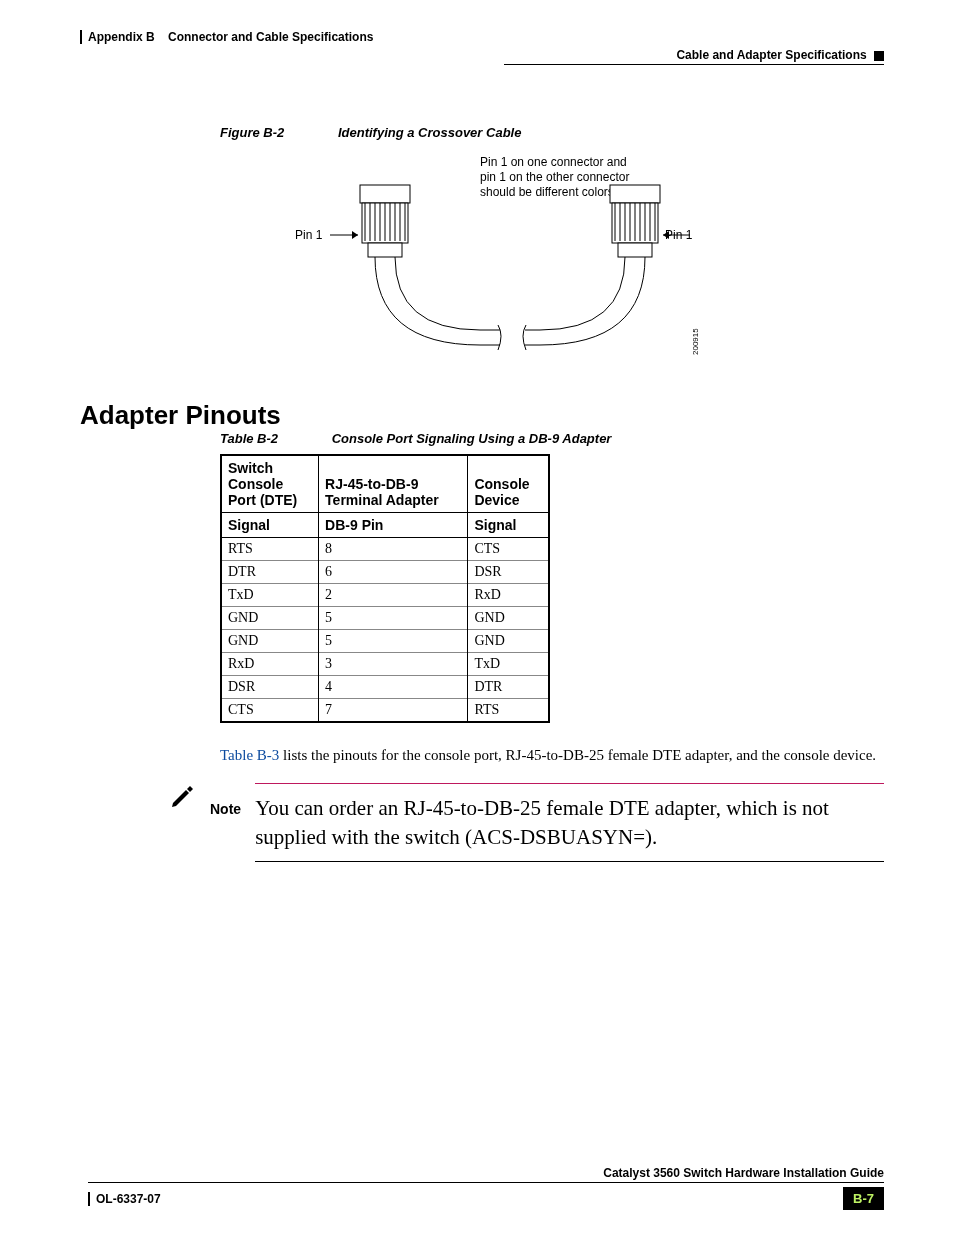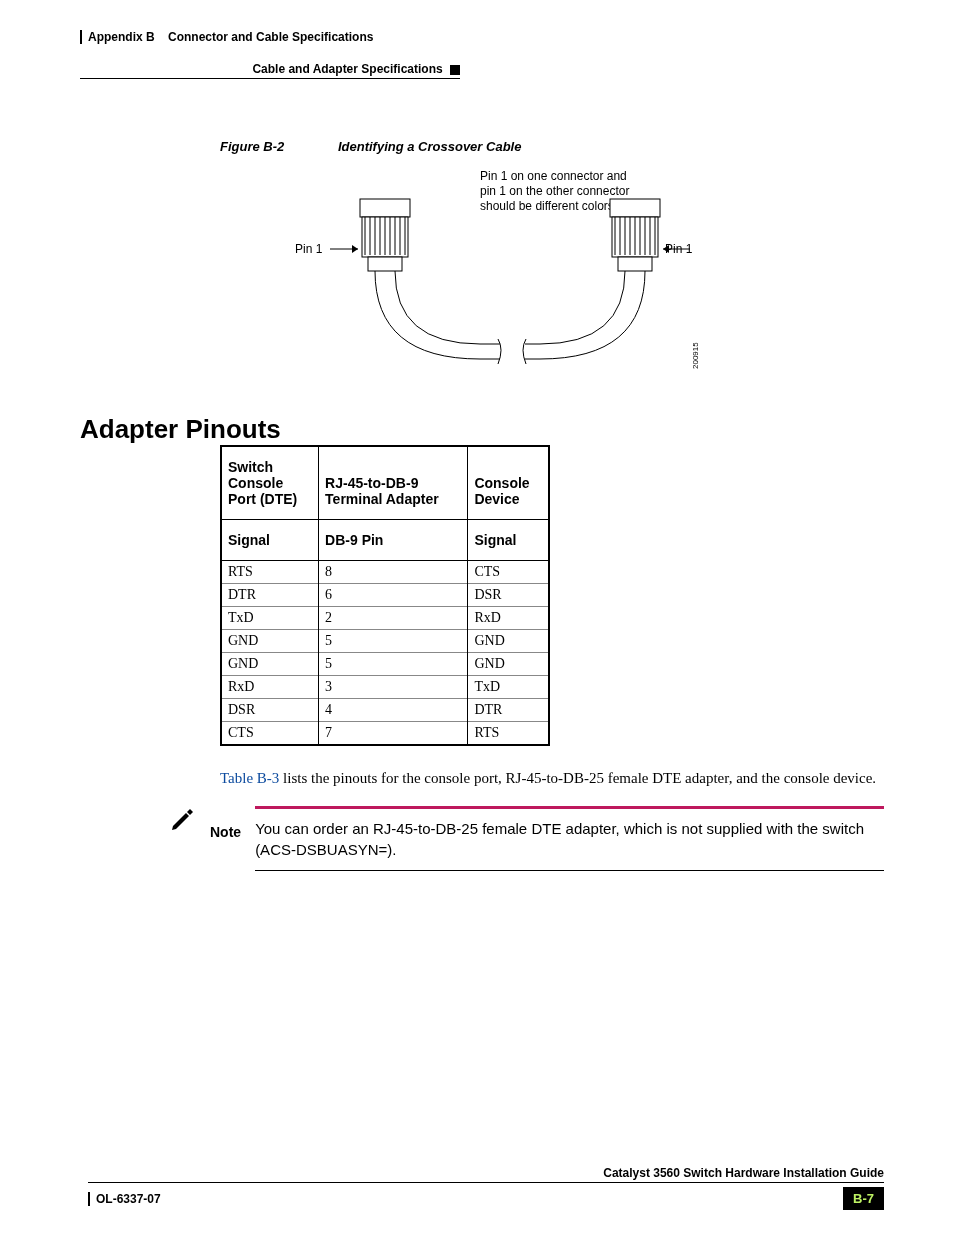--- a/index.html
+++ b/index.html
@@ -19,21 +19,20 @@
     height: 100%;
     position: relative;
   }
   .header-row {
     display: flex;
     justify-content: space-between;
     align-items: flex-start;
     font-family: Arial, Helvetica, sans-serif;
     font-weight: bold;
     font-size: 12px;
-    flex-direction: column;
   }
   .header-left {
     border-left: 2px solid #000;
     padding-left: 6px;
   }
   .header-right-area {
     text-align: right;
   }
   .header-right {
     margin-top: 18px;
@@ -115,21 +114,21 @@
   table.pinout {
     border-collapse: collapse;
     margin-left: 140px;
     width: 330px;
     font-size: 14px;
   }
   table.pinout th {
     font-family: Arial, Helvetica, sans-serif;
     font-weight: bold;
     text-align: left;
-    padding: 12px 6px;
+    padding: 4px 6px;
     border-left: 1px solid #000;
     border-right: 1px solid #000;
     vertical-align: bottom;
   }
   table.pinout .top-border { border-top: 2px solid #000; }
   table.pinout .sub-border-top { border-top: 1px solid #000; }
   table.pinout .sub-border-bottom { border-bottom: 1px solid #000; }
   table.pinout td {
     font-family: "Times New Roman", Times, serif;
     padding: 3px 6px;
@@ -155,25 +154,25 @@
   }
   .note-label {
     font-family: Arial, Helvetica, sans-serif;
     font-weight: bold;
     font-size: 14px;
     flex-shrink:0;
     margin-top: 18px;
   }
   .note-content {
     flex: 1;
-    border-top: 3px solid #be185d;
+    border-top: 1px solid #be185d;
     border-bottom: 1px solid #000;
     padding: 10px 0;
-    font-family: Liberation Sans, sans-serif;
-    font-size: 15px;
+    font-family: Liberation Serif, serif;
+    font-size: 21px;
     line-height: 1.35;
   }
   .footer {
     position: absolute;
     left: 88px;
     right: 70px;
     bottom: 25px;
   }
   .footer-line1 {
     text-align: right;
@@ -288,20 +287,24 @@
       <line x1="383" y1="80" x2="410" y2="80" stroke="#000" stroke-width="1"></line>
       <polygon points="383,80 389,76 389,84" fill="#000"></polygon>
 
       <text x="418" y="200" font-family="Arial" font-size="8" transform="rotate(-90 418 200)">200915</text>
     </svg>
   </div>
 
   <div class="h1">Adapter Pinouts</div>
 
 
+  <div class="table-caption">
+    <span class="tabnum">Table B-2</span>
+    <span>Console Port Signaling Using a DB-9 Adapter</span>
+  </div>
 
   <table class="pinout">
     <tbody>
         <tr>
       <th class="top-border noleft">
         <span>Switch</span><br>
         <span>Console</span><br>
         <span>Port (DTE)</span>
       </th>
       <th class="top-border">

